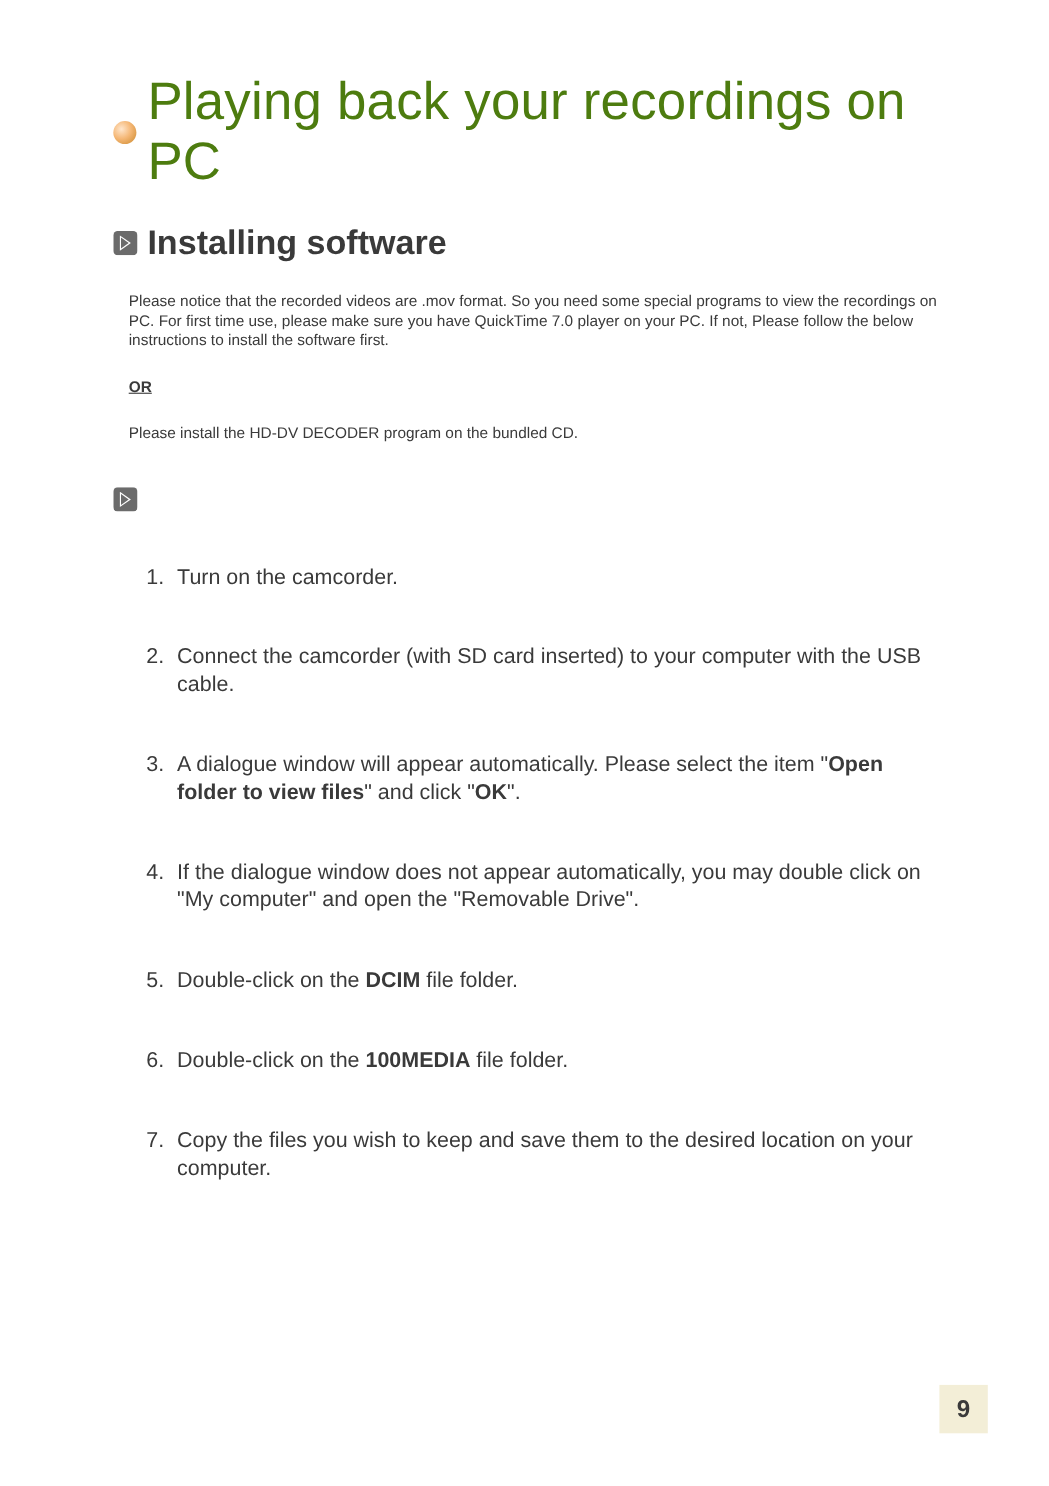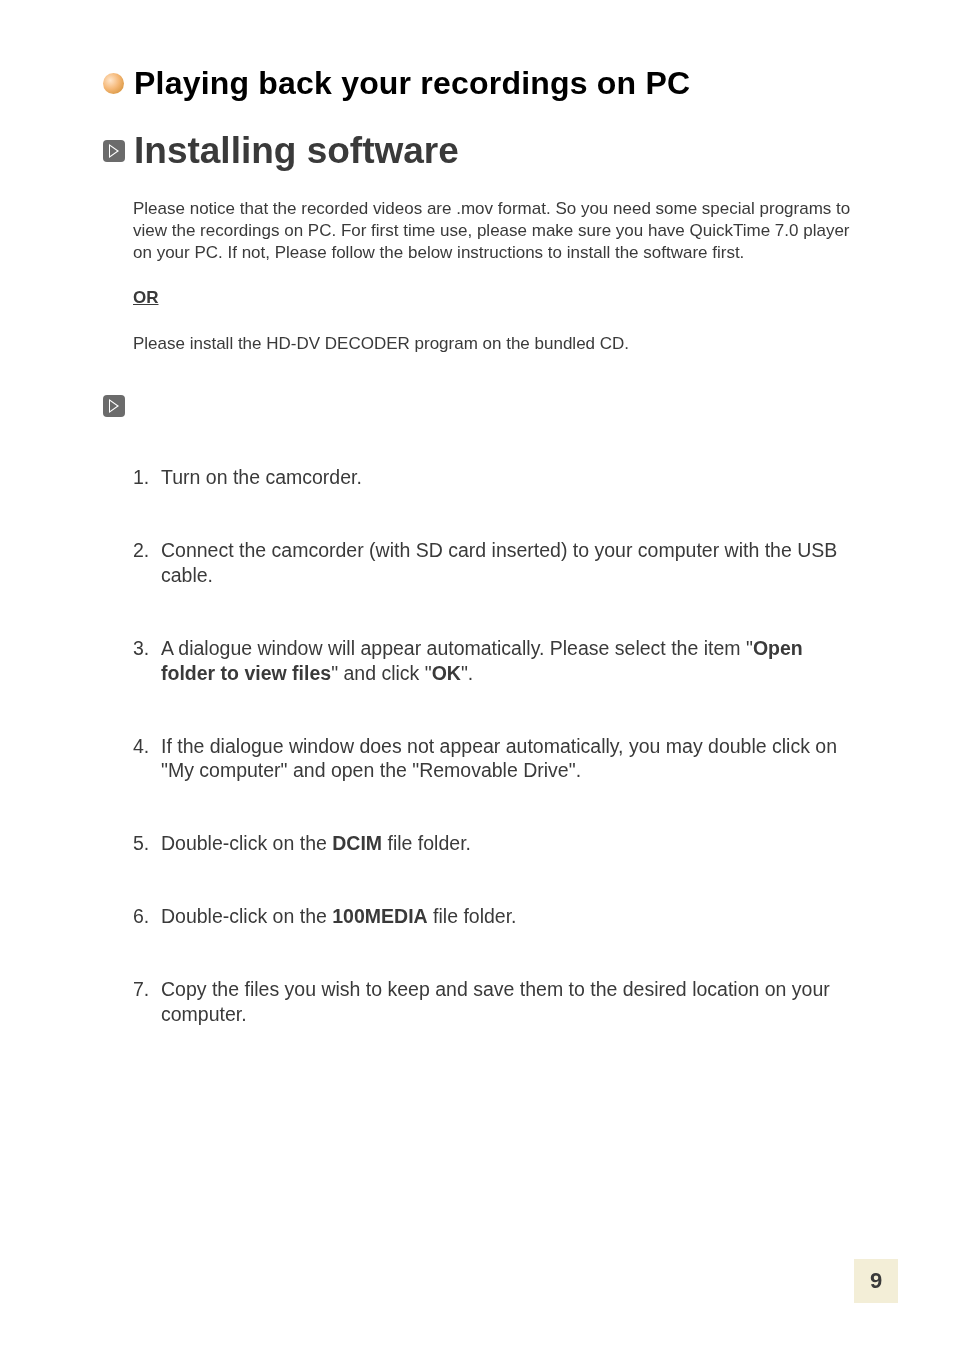--- a/index.html
+++ b/index.html
@@ -18,46 +18,46 @@
       margin-bottom: 28px;
     }
     .bullet-circle {
       width: 21px; height: 21px;
       border-radius: 50%;
       background: radial-gradient(circle at 35% 35%, #ffe6cc 0%, #f5b877 45%, #d99844 80%);
       margin-right: 10px;
       flex-shrink: 0;
     }
     .main-title h1 {
-      font-size: 32px;
-      font-weight: bold;
-      color: #000000;
+      font-size: 48px;
+      font-weight: normal;
+      color: #4d7c0f;
       letter-spacing: 0.2px;
     }
     .section { margin-bottom: 40px; }
     .section-header {
       display: flex;
       align-items: center;
       margin-bottom: 26px;
     }
     .arrow-icon {
       width: 22px; height: 22px;
       margin-right: 9px;
       flex-shrink: 0;
     }
     .section-header h2 {
-      font-size: 37px;
+      font-size: 31px;
       font-weight: bold;
       color: #3a3a3a;
     }
     .body-text {
-      font-size: 17px;
+      font-size: 14px;
       line-height: 1.28;
       color: #3a3a3a;
-      margin-left: 30px;
+      margin-left: 14px;
     }
     .para { margin-bottom: 24px; }
     .or-label { font-weight: bold; text-decoration: underline; }
     ol.steps {
       list-style: none;
       counter-reset: step;
       margin-left: 30px;
     }
     ol.steps li {
       counter-increment: step;

